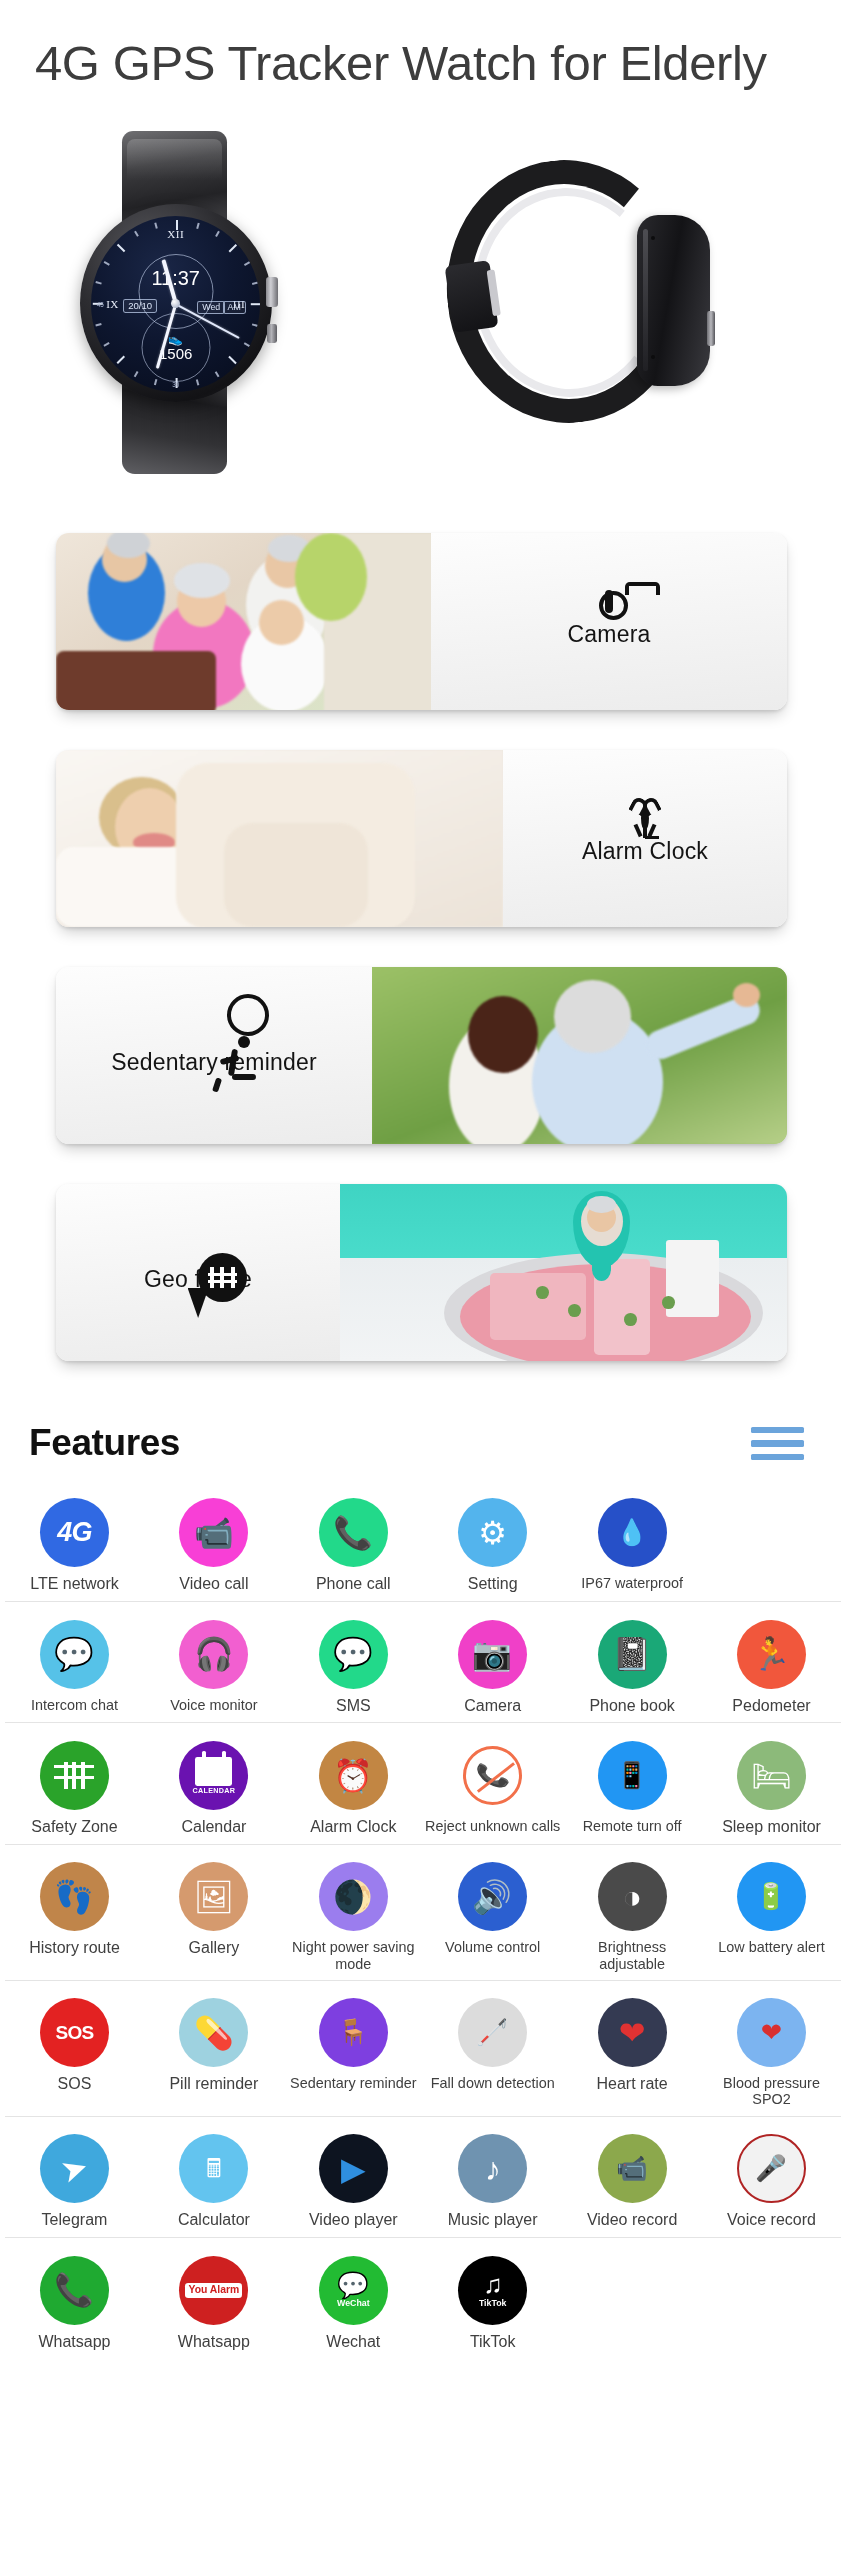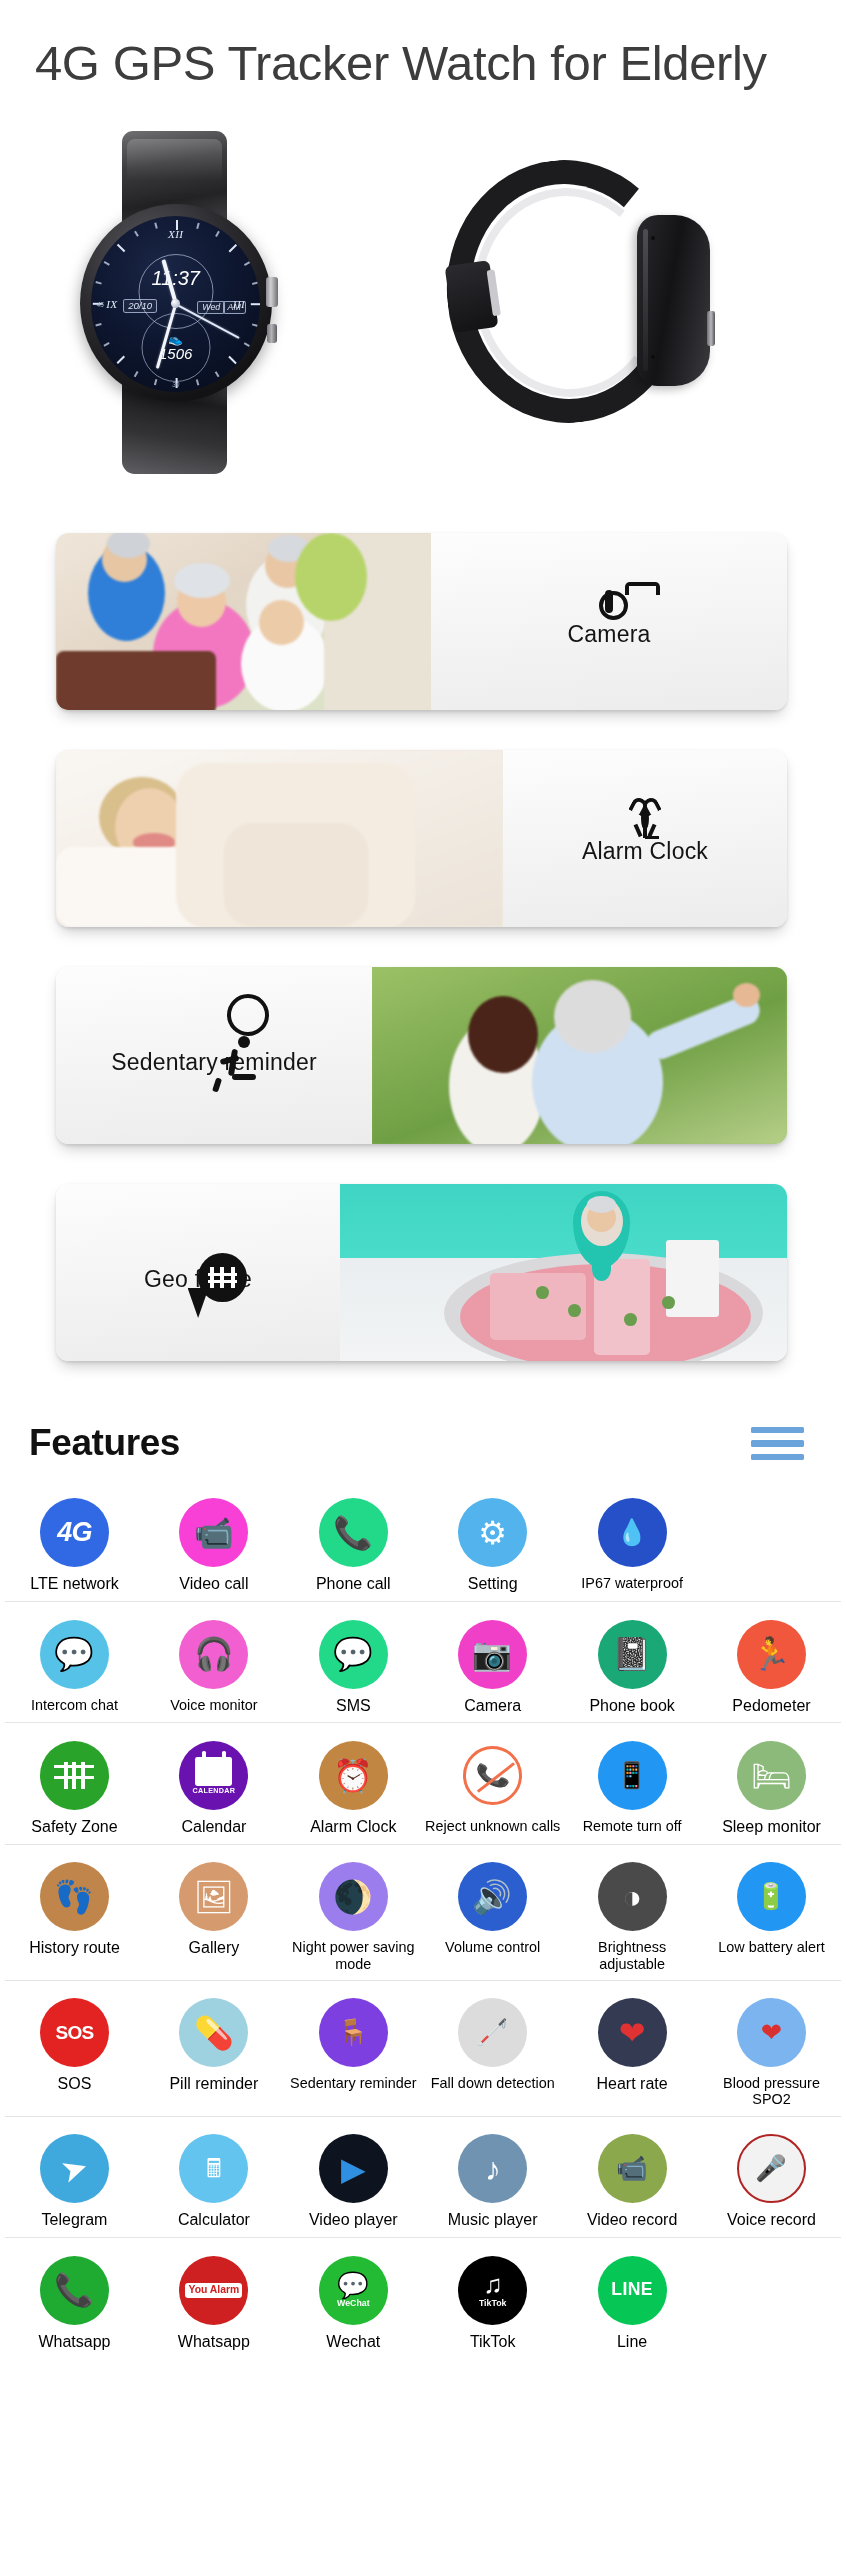--- a/index.html
+++ b/index.html
@@ -19,21 +19,20 @@
     padding: 38px 0 0 35px;
     line-height: 1.05;
     white-space: nowrap;
   }
 
   
   .product-row {
     position: relative;
     height: 391px;
     margin-top: 34px;
-    font-style: italic;
   }
 
   
   .watch-front {
     position: absolute;
     left: 80px; top: 8px;
     width: 192px; height: 343px;
   }
   .strap-top {
     position: absolute; left: 42px; top: 0;
@@ -264,21 +263,21 @@
   }
   .cell .badge {
     width: 69px; height: 69px; border-radius: 50%;
     display: flex; align-items: center; justify-content: center;
     position: relative; overflow: hidden;
     font-size: 30px; color: #fff; line-height: 1;
   }
   .cell .badge.outline { background: #fff !important; }
   .cell .lbl {
     margin-top: 8px;
-    font-size: 16px; color: #000000; text-align: center; line-height: 1.12;
+    font-size: 16px; color: #404040; text-align: center; line-height: 1.12;
     max-width: 137px;
   }
   .cell .lbl.small { font-size: 14.4px; }
 
   
   .g-txt { font-weight: 700; font-style: italic; font-size: 27px; letter-spacing: -0.8px; }
   .g-mid { font-size: 34px; }
   .ring-pin { position:absolute; left:50%; top:50%; transform:translate(-50%,-50%); }
   .ring-pin .o1 { width:56px; height:69px; border:3.2px solid #f2562a; border-radius:50% 50% 50% 50%/42% 42% 58% 58%; }
   .ring-pin .o2 { position:absolute; left:50%; top:28%; transform:translate(-50%,-50%); width:32px; height:40px; border:3.2px solid #f2562a; border-radius:50%; }
@@ -749,22 +748,16 @@
       </span>
       <span class="lbl">Wechat</span>
     </div>
     <div class="cell">
       <span class="badge tik-badge">
         <span class="emoji sm" style="color:#fff">♫</span>
           <span class="tt">TikTok</span>
       </span>
       <span class="lbl">TikTok</span>
     </div>
-    <div class="cell">
-      <span class="badge line-badge">
-          <span class="lt">LINE</span>
-        </span>
-      <span class="lbl">Line</span>
-    </div>
   </div>
 
 </section>
 
 
 </body></html>

